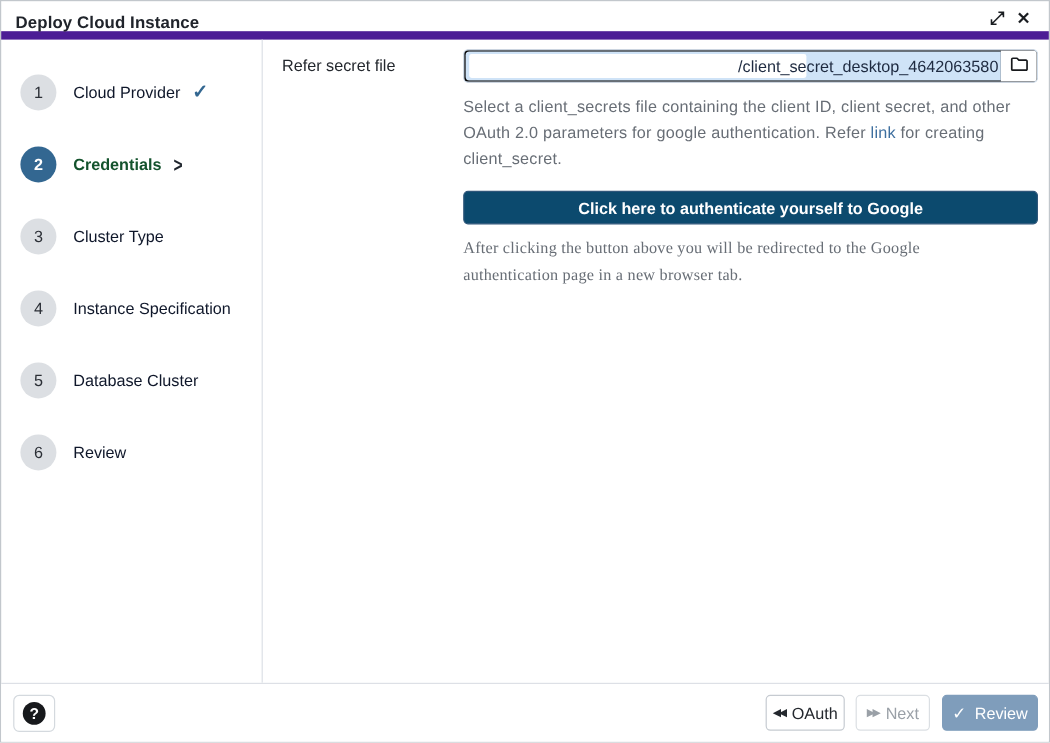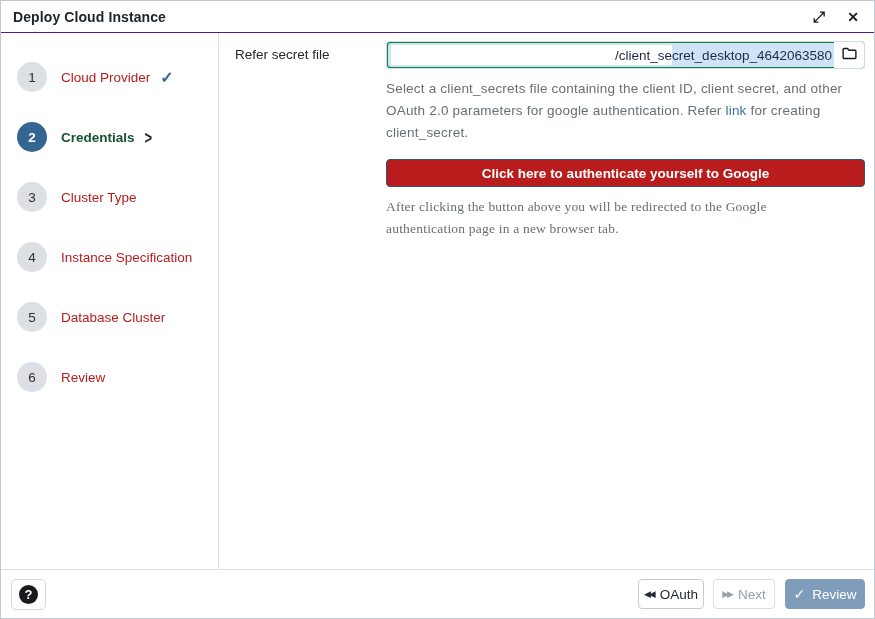--- a/index.html
+++ b/index.html
@@ -2,66 +2,66 @@
 <html><head>
 <meta charset="utf-8">
 <style>
   * { margin:0; padding:0; box-sizing:border-box; }
   html,body { width:875px; height:619px; overflow:hidden; background:#fff;
     font-family:"Liberation Sans", sans-serif; }
   .dialog { width:875px; height:619px; border:1px solid #c2c7cc; display:flex;
     flex-direction:column; background:#fff; }
 
   
-  .titlebar { height:32px; flex:0 0 32px; display:flex; align-items:center;
-    padding:0 10px 0 12px; border-bottom:1px solid #4c1d95;gap:12px; }
+  .titlebar { height:32px; flex:0 0 32px; display:flex; align-items:flex-end;
+    padding:0 10px 0 12px; border-bottom:7px solid #4c1d95; }
   .title { font-size:14px; font-weight:700; color:#20242b; letter-spacing:.1px; }
   .titlebar-spacer { flex:1; }
   .win-btn { width:22px; height:22px; display:flex; align-items:center; justify-content:center;
     color:#1a1d21; font-size:14px; font-weight:700; cursor:pointer; }
   .win-btn.max { font-size:15px; }
 
   
   .body { flex:1; display:flex; min-height:0; }
   .sidebar { width:218px; flex:0 0 218px; border-right:1px solid #dde0e6; padding-top:14px; }
   .step { height:60px; display:flex; align-items:center; padding-left:16px; }
   .step-circle { width:30px; height:30px; border-radius:50%; background:#dcdfe3;
     color:#2b2f36; font-size:13.5px; display:flex; align-items:center; justify-content:center;
     flex:0 0 30px; }
   .step.active .step-circle { background:#336791; color:#fff; font-weight:700; }
-  .step-label { margin-left:14px; font-size:13.5px; color:#b91c1c; }
+  .step-label { margin-left:14px; font-size:13.5px; color:#0f172a; }
   .step.active .step-label { font-weight:700; color:#14532d; }
   .step-check { margin-left:10px; color:#336791; font-size:16px; font-weight:700; }
   .step-chevron { margin-left:10px; color:#1d232b; font-size:13px; font-weight:700;
     transform:scaleY(1.35); display:inline-block; }
 
   
   .content { flex:1; padding:8px 9px 0 16px; position:relative; }
   .field-row { display:flex; align-items:flex-start; }
   .field-label { width:151px; flex:0 0 151px; padding-top:6px; font-size:13.5px; color:#24282e; }
   .field-main { flex:1; }
 
   .input-group { display:flex; height:28px; border:1px solid #cfdcea; border-radius:4px;
-    overflow:hidden; background:#15803d; }
+    overflow:hidden; background:#000000; }
   .file-input { flex:1; position:relative; background:#cfe3f7; margin:1px 0 1px 1px;
     border-radius:3px 0 0 3px; }
   .redact-box { position:absolute; left:3px; top:2px; bottom:2px; width:63%;
     background:#fff; border-radius:2px; }
   .file-value { position:absolute; right:2px; top:0; bottom:0; display:flex; align-items:center;
     font-size:13.5px; color:#1e2a40; white-space:nowrap; }
   .browse-btn { width:30px; flex:0 0 30px; background:#fff; border:none; display:flex;
     align-items:center; justify-content:center; cursor:pointer; }
   .browse-btn svg { width:17px; height:17px; stroke:#17191c; fill:none; stroke-width:2;
     stroke-linejoin:round; }
 
   .helper-text { margin-top:9px; font-size:13.5px; line-height:22px; color:#686e76;
     letter-spacing:.2px; max-width:480px; }
   .helper-link { color:#3e6f9f; cursor:pointer;text-align:right; }
 
-  .auth-btn { margin-top:15px; width:100%; height:28px; background:#b91c1c; color:#fff;
+  .auth-btn { margin-top:15px; width:100%; height:28px; background:#0c4a6e; color:#fff;
     border:1px solid #2e567a; border-radius:4px; font-size:13.5px; font-weight:700;
     font-family:"Liberation Sans", sans-serif; cursor:pointer; display:block; }
   .auth-note { margin-top:9px; font-size:13.5px; line-height:22px; color:#686e76;
     letter-spacing:.2px; max-width:450px;font-family:Liberation Serif, serif; }
 
   
   .footer { flex:0 0 49px; height:49px; border-top:1px solid #dde0e6; display:flex;
     align-items:center; padding:0 9px 0 10px; background:#fff; }
   .help-btn { width:35px; height:31px; background:#fff; border:1px solid #d4d9de;
     border-radius:5px; display:flex; align-items:center; justify-content:center; cursor:pointer; }

